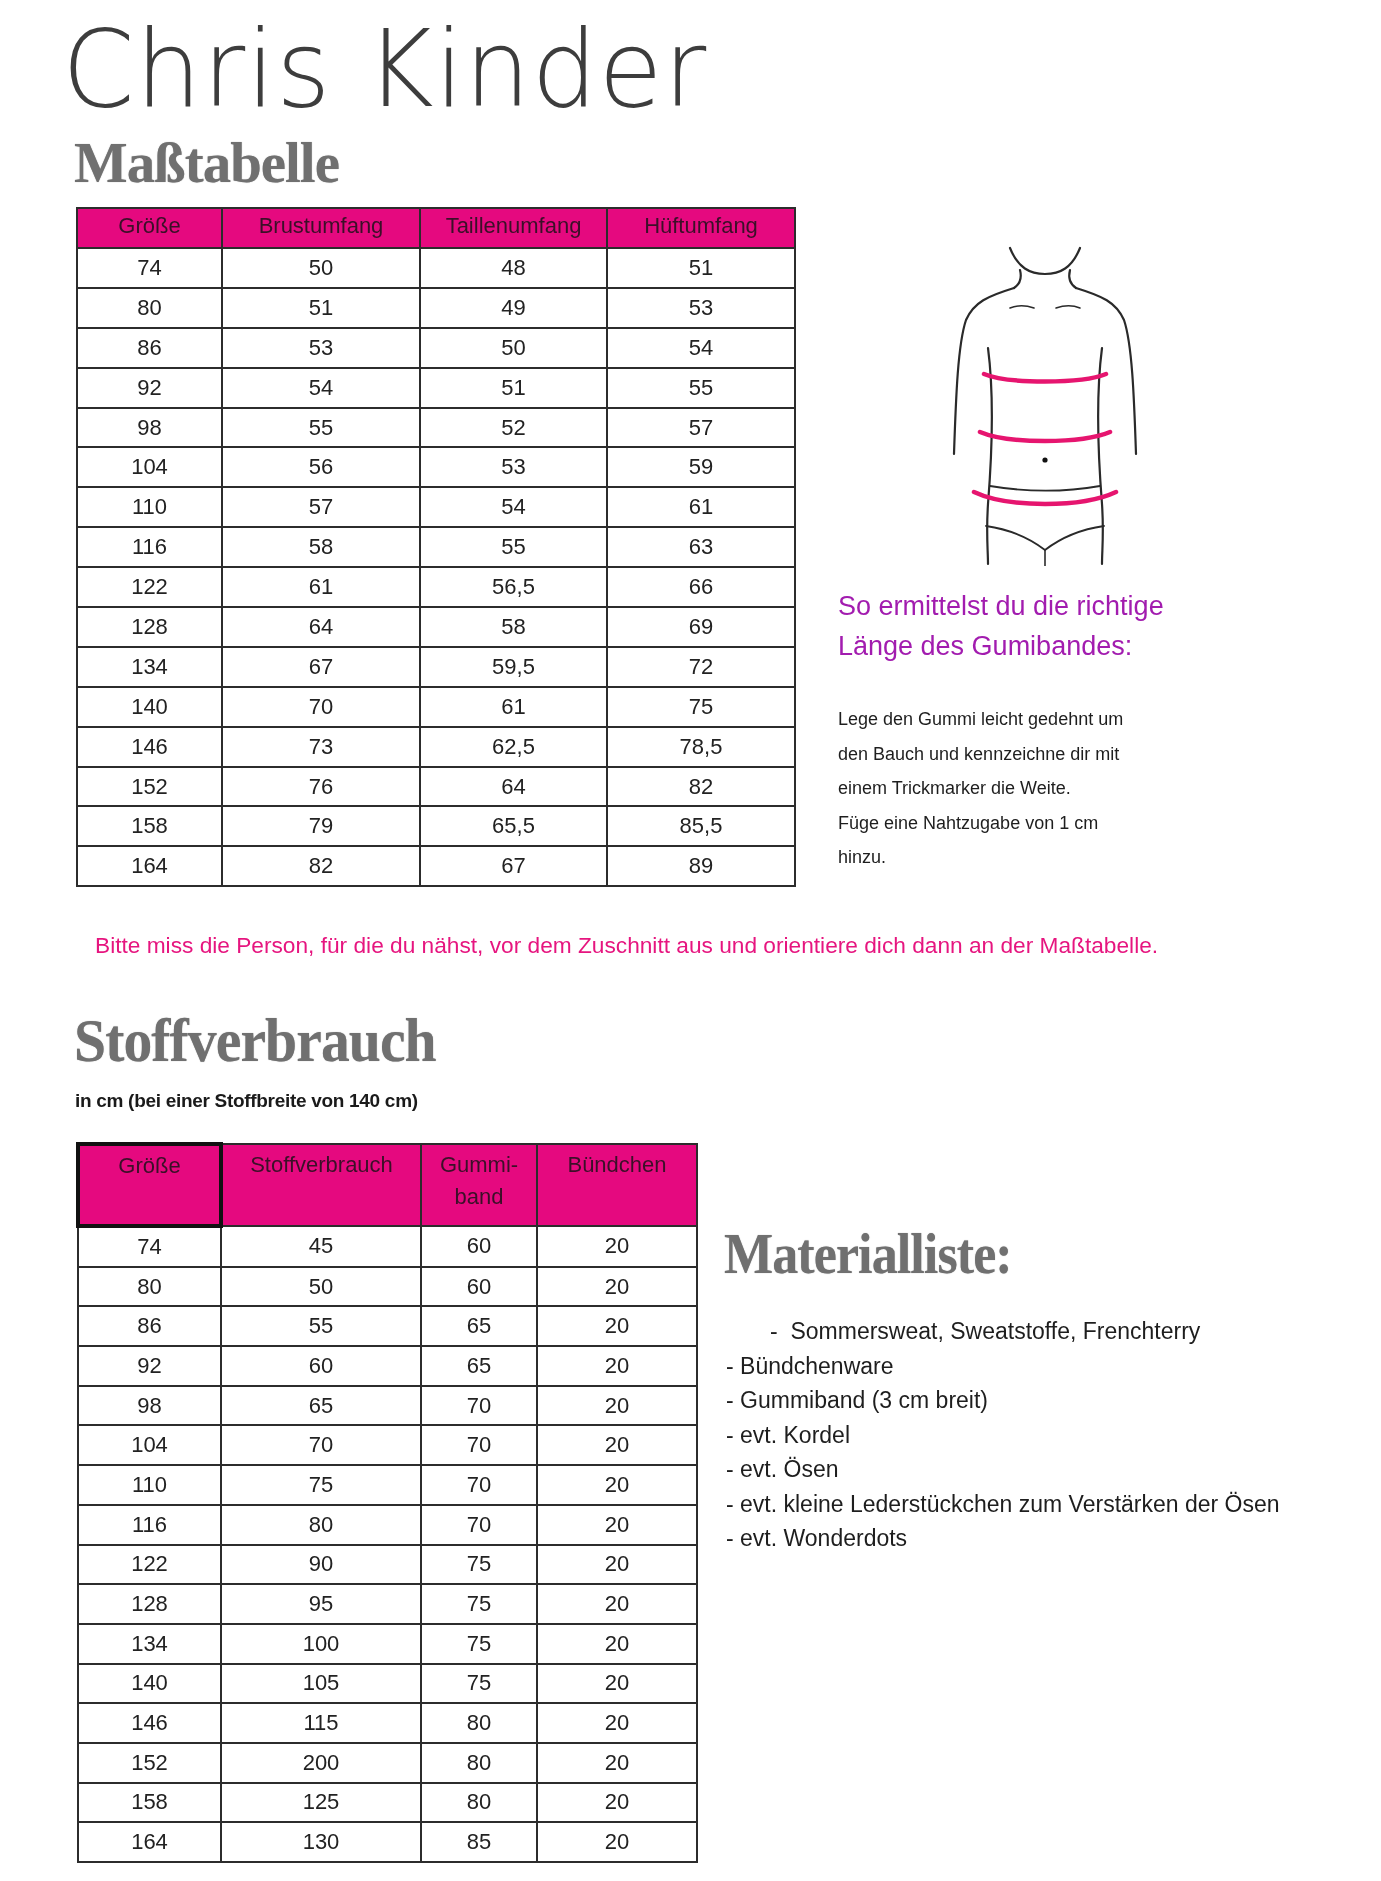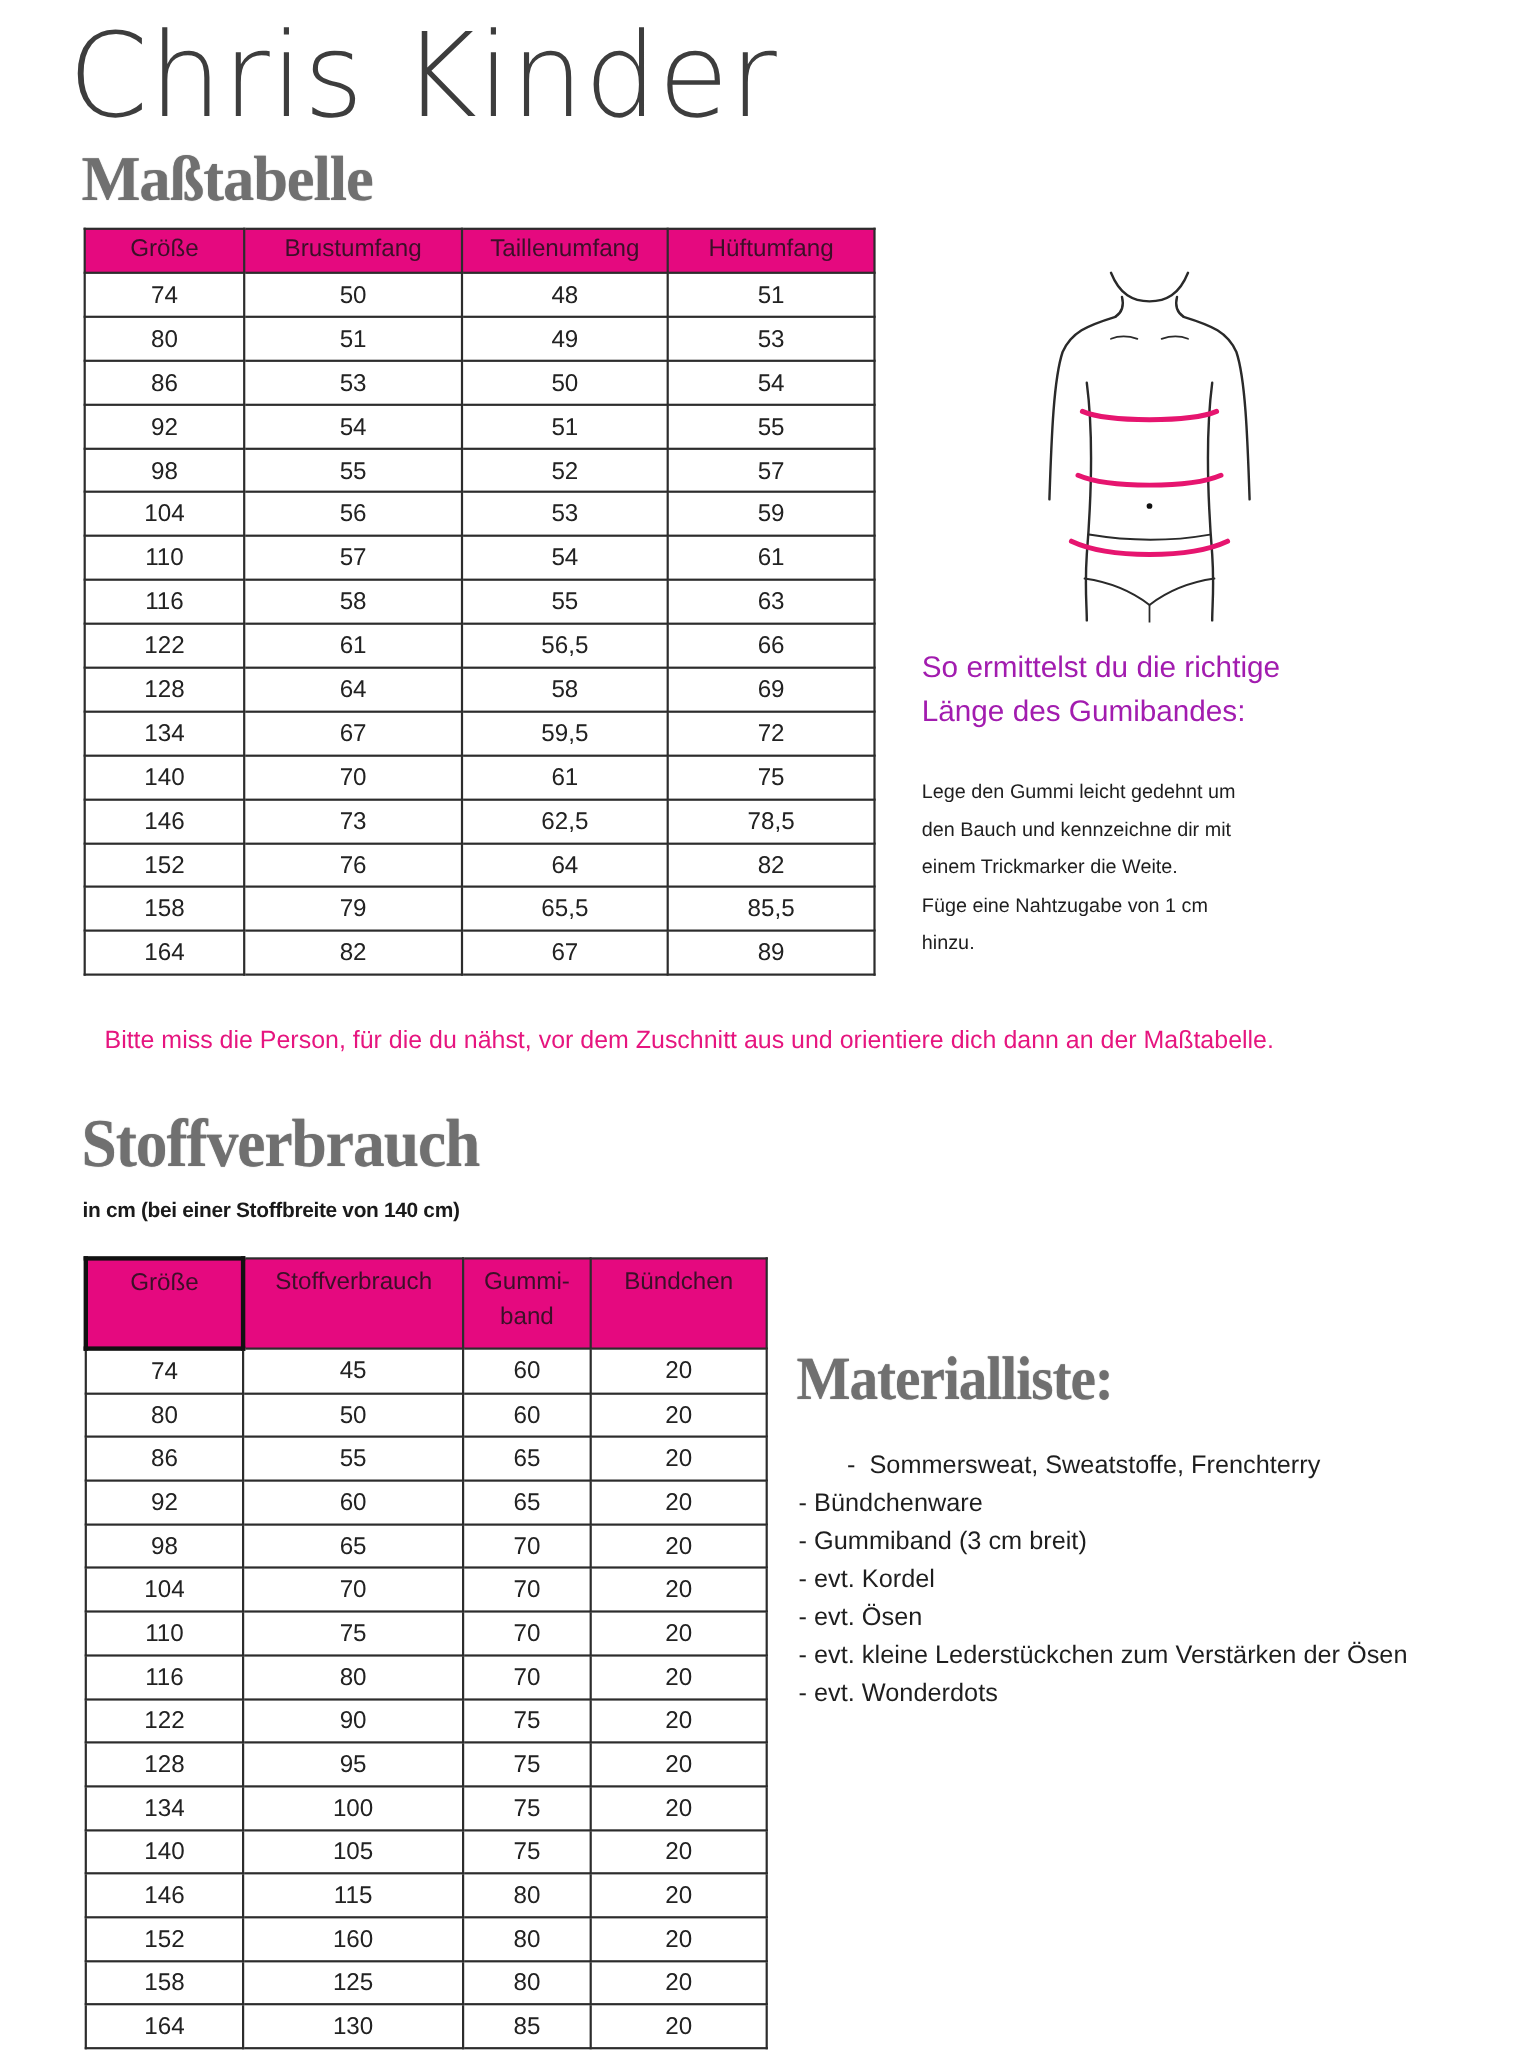--- a/index.html
+++ b/index.html
@@ -287,21 +287,21 @@
         <td>20</td>
       </tr>
       <tr>
         <td>146</td>
         <td>115</td>
         <td>80</td>
         <td>20</td>
       </tr>
       <tr>
         <td>152</td>
-        <td>160</td>
+        <td>200</td>
         <td>80</td>
         <td>20</td>
       </tr>
       <tr>
         <td>158</td>
         <td>125</td>
         <td>80</td>
         <td>20</td>
       </tr>
       <tr>

